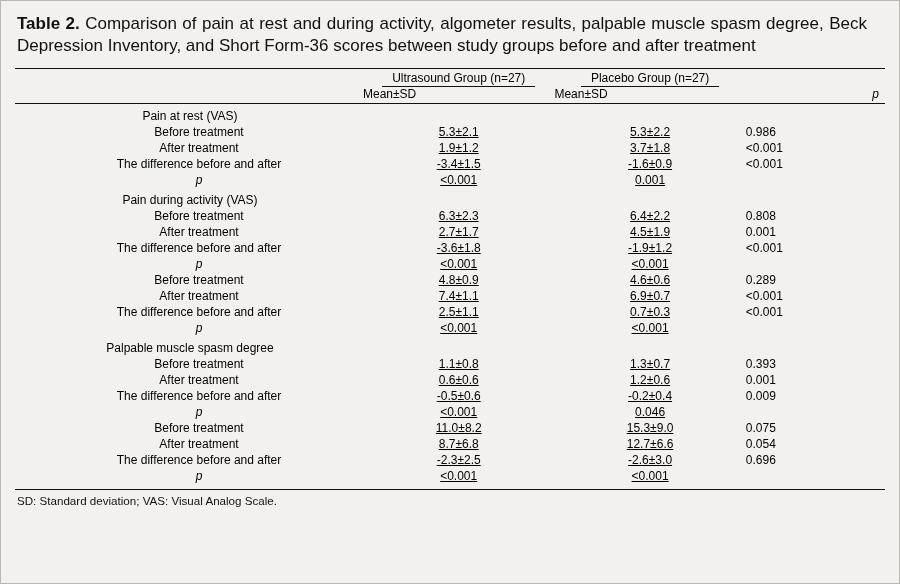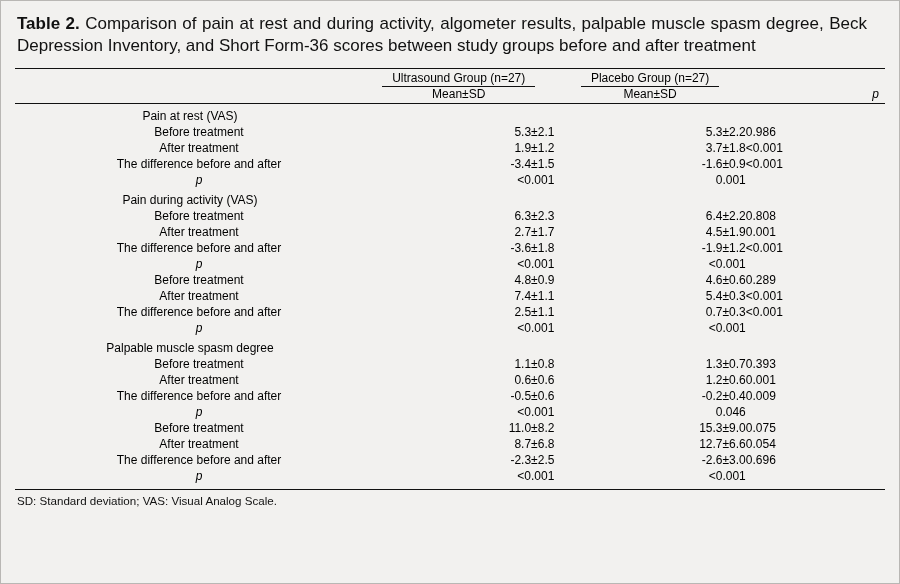--- a/index.html
+++ b/index.html
@@ -58,36 +58,36 @@
     text-align: center;
     padding: 5px 0 1px 0;
     font-weight: normal;
   }
   .grp-label {
     display: inline-block;
     border-bottom: 1px solid #111;
     padding: 0 10px 1px 10px;
   }
   .sub-head td {
-    text-align: center;
     padding: 3px 0 5px 0;
   }
   .sub-head td.pcol {
     text-align: right;
     font-style: italic;
     padding-right: 6px;
   }
   .c-label {
     width: 40%;
     text-align: center;
     padding-left: 2px !important;
   }
   .c-val {
     width: 22%;
-    text-align: right;
+    text-align: center;
+    text-decoration: underline;
   }
   .c-p {
     width: 16%;
     text-align: left;
     padding-right: 6px !important;
   }
   tr.section td {
     padding-top: 5px;
     padding-bottom: 1px;
   }
@@ -216,21 +216,21 @@
 
       <tr class="datarow">
         <td class="c-label indent">Before treatment</td>
         <td class="c-val">4.8±0.9</td>
         <td class="c-val">4.6±0.6</td>
         <td class="c-p">0.289</td>
       </tr>
       <tr class="datarow">
         <td class="c-label indent">After treatment</td>
         <td class="c-val">7.4±1.1</td>
-        <td class="c-val">5.4±0.3</td>
+        <td class="c-val">6.9±0.7</td>
         <td class="c-p">&lt;0.001</td>
       </tr>
       <tr class="datarow">
         <td class="c-label indent">The difference before and after</td>
         <td class="c-val">2.5±1.1</td>
         <td class="c-val">0.7±0.3</td>
         <td class="c-p">&lt;0.001</td>
       </tr>
       <tr class="datarow">
         <td class="c-label indent ital">p</td>

